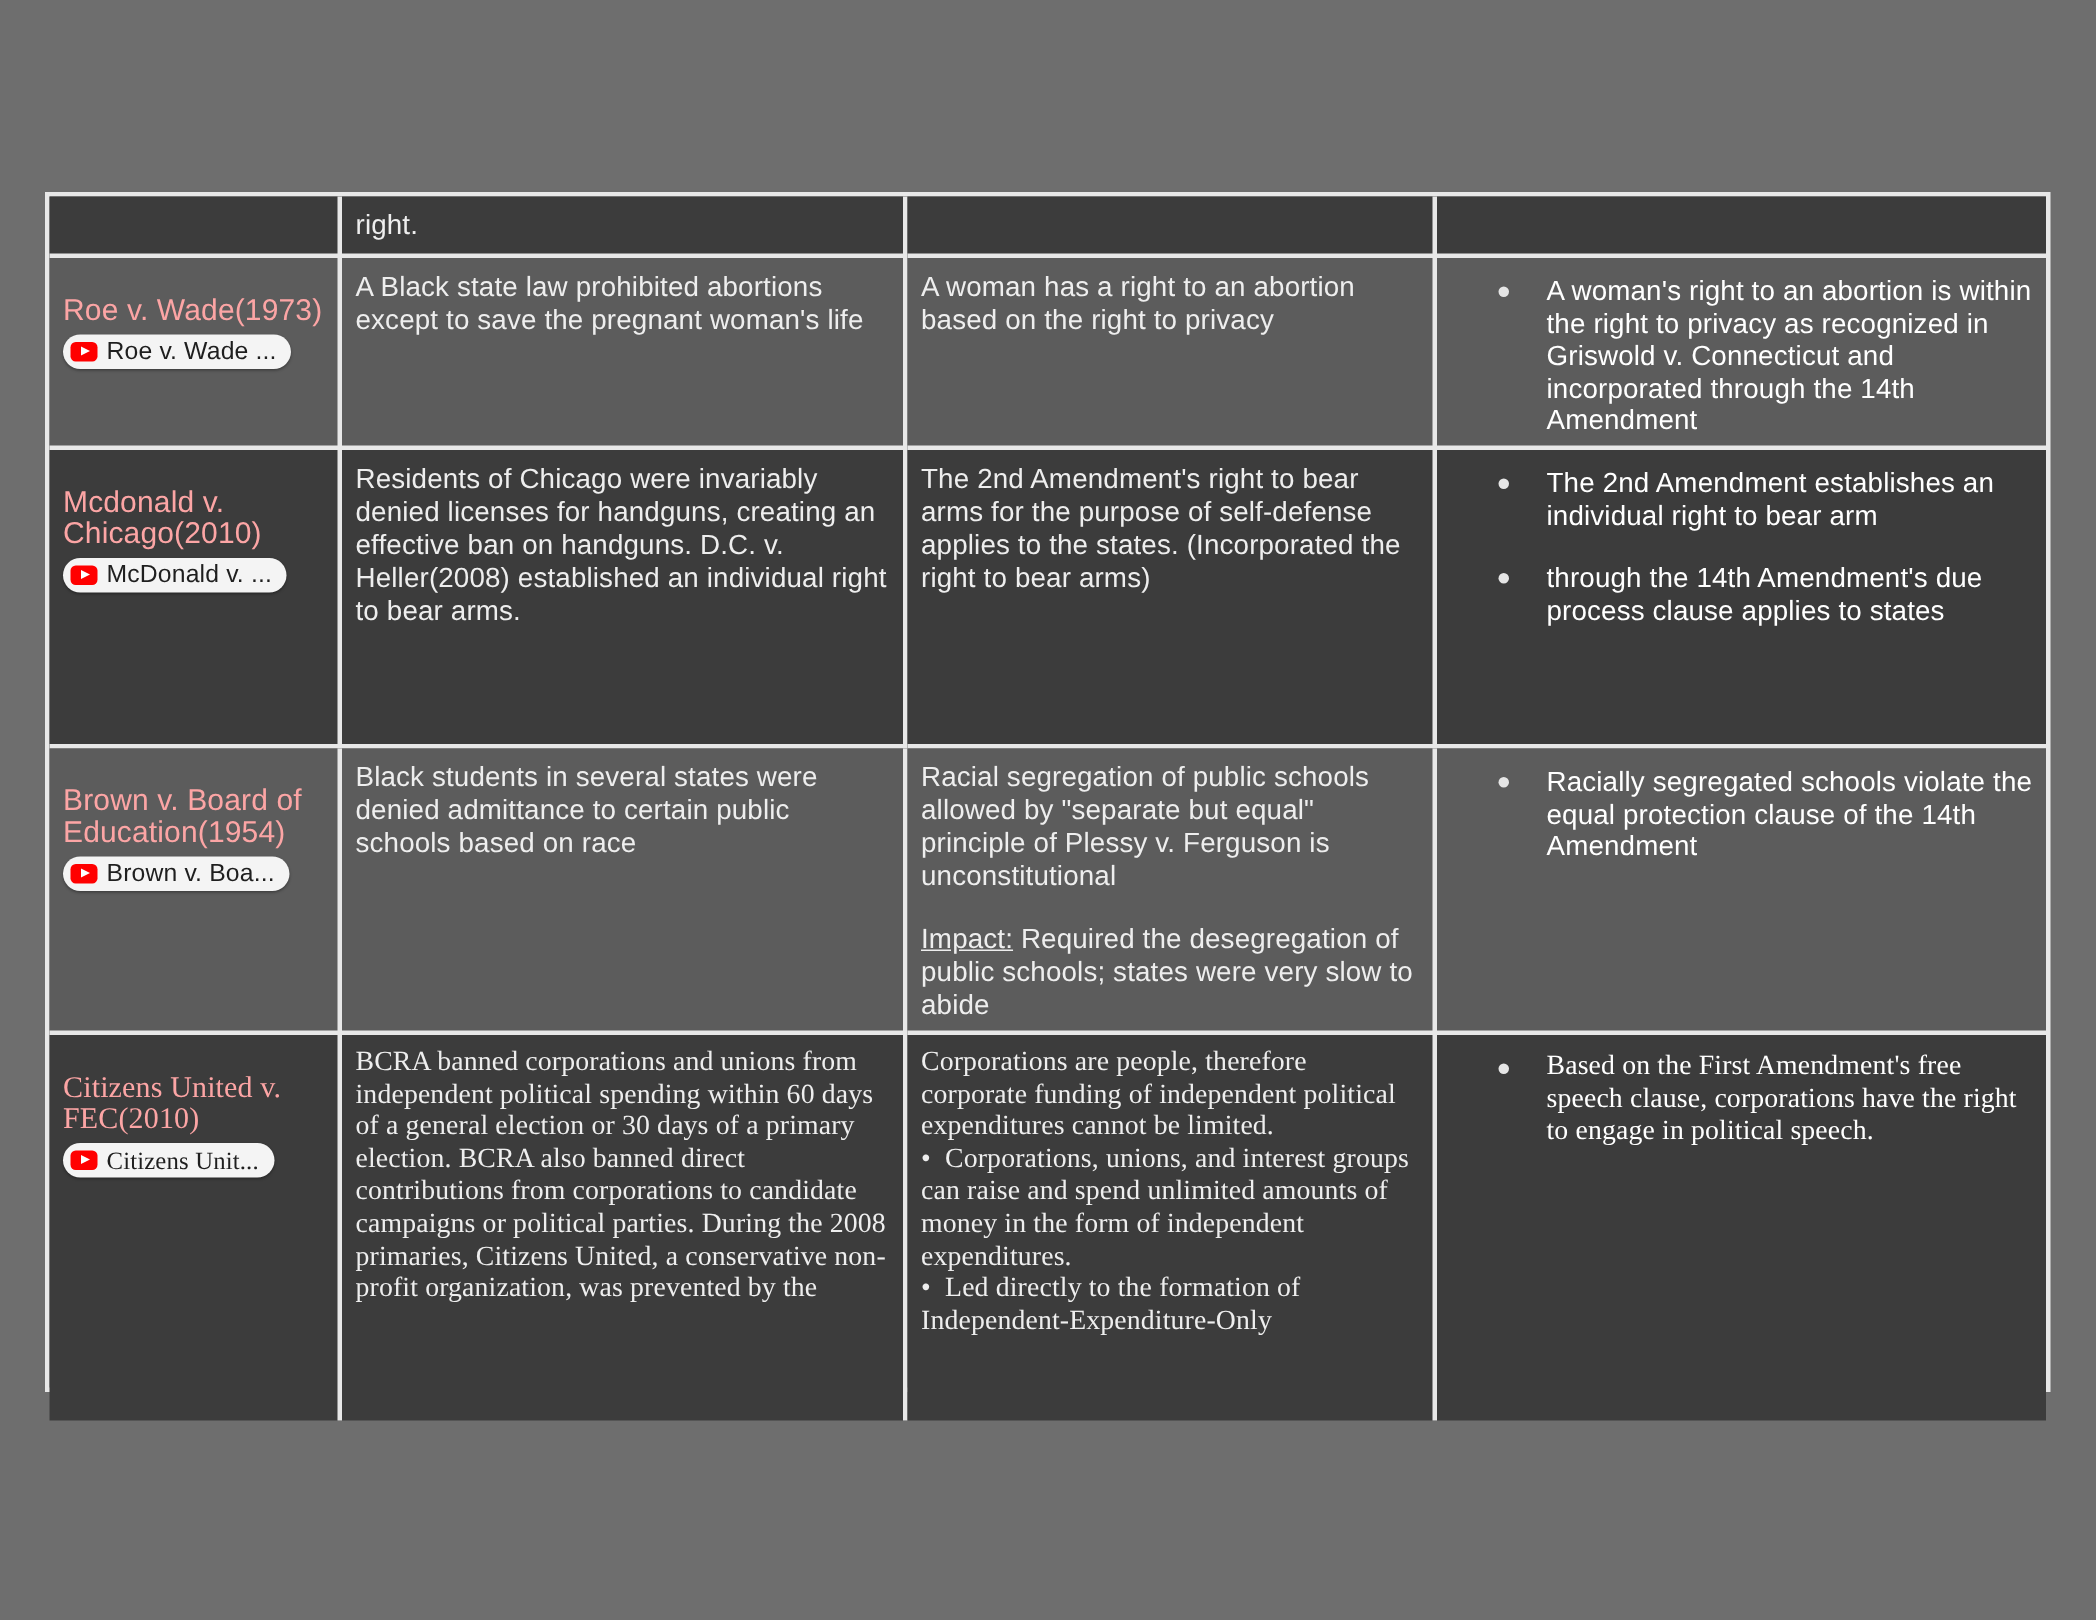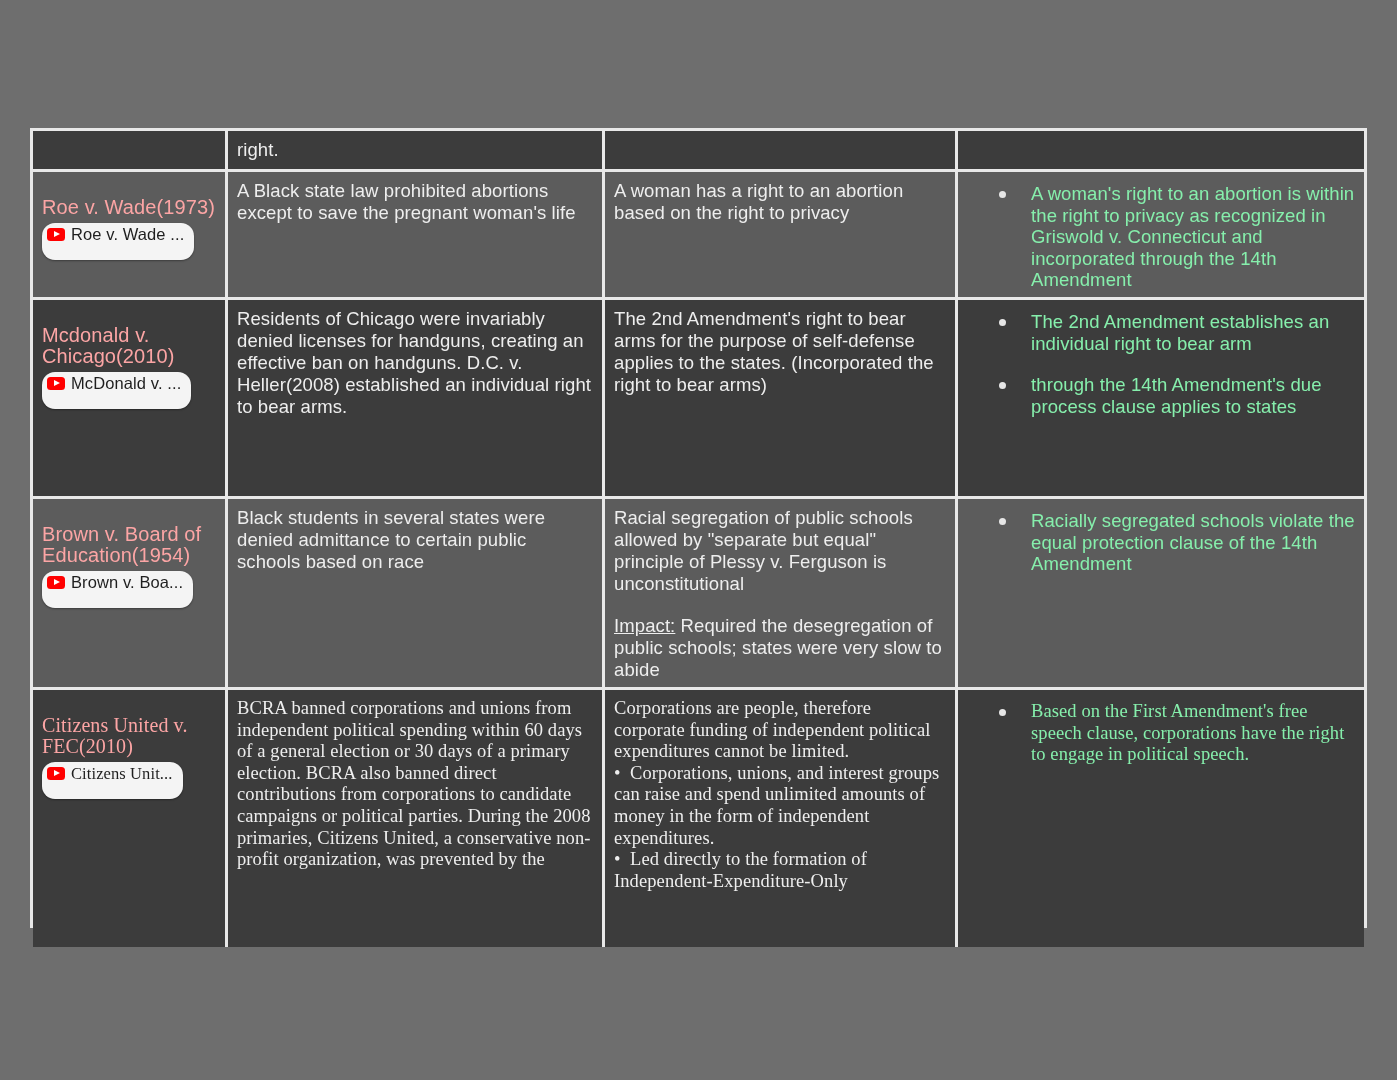--- a/index.html
+++ b/index.html
@@ -92,21 +92,21 @@
   
   ul.bullets {
     margin: 3px 0 0 0;
     padding: 0 0 0 32px;
     list-style: none;
   }
   ul.bullets li {
     position: relative;
     font-size: 18.5px;
     line-height: 21.6px;
-    color: #86efac;
+    color: #ffffff;
     padding-left: 32px;
     margin-bottom: 20px;
     letter-spacing: 0.1px;
   }
   ul.bullets li:last-child { margin-bottom: 0; }
   ul.bullets li::before {
     content: "";
     position: absolute;
     left: 0;
     top: 8px;
@@ -116,21 +116,21 @@
     background: #e6e6e6;
   }
 
   
   .yt-chip {
     display: inline-flex;
     align-items: center;
     gap: 6px;
     background: #f4f4f4;
     border-radius: 13px;
-    padding: 2px 10px 16px 5px;
+    padding: 2px 10px 2px 5px;
     max-width: 178px;
     box-shadow: 0 1px 2px rgba(0,0,0,0.35);
     margin-top: 1px;
     cursor: pointer;
   }
   .yt-chip .yt-icon {
     flex: 0 0 auto;
     width: 18px;
     height: 13px;
     background: #ff0000;

